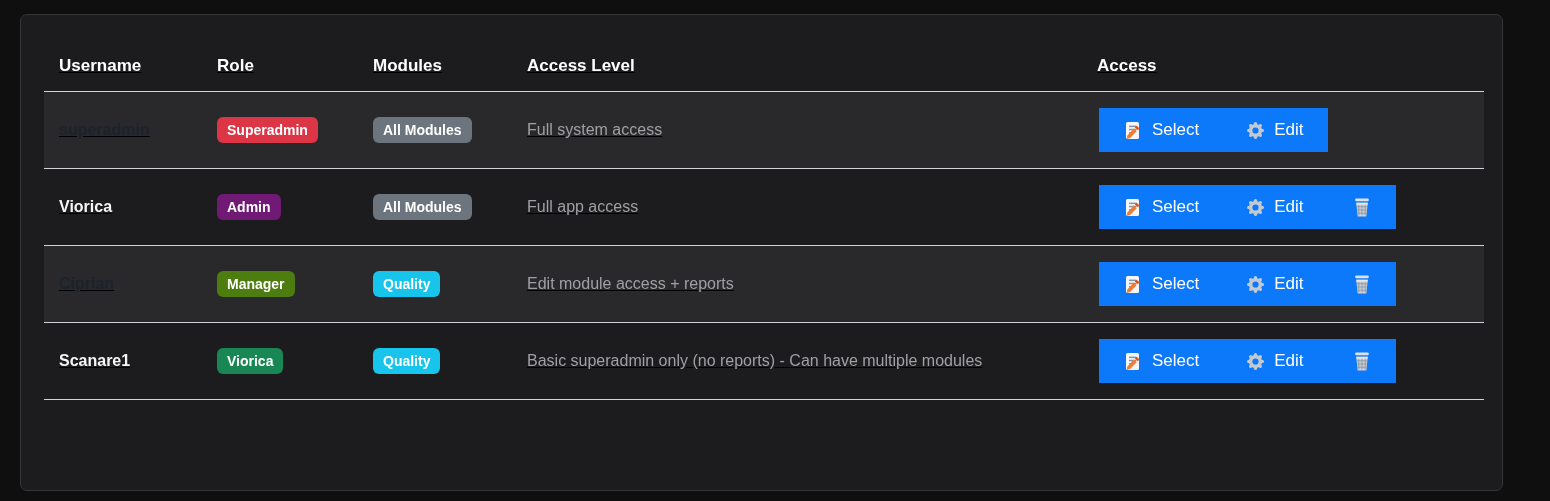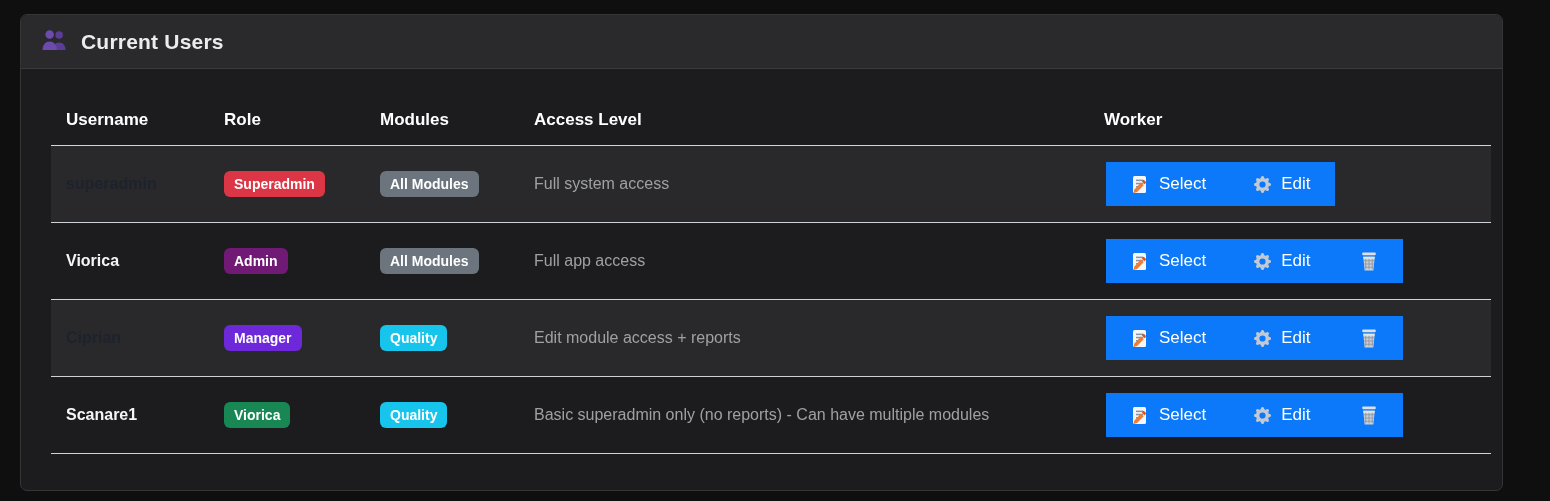--- a/index.html
+++ b/index.html
@@ -20,21 +20,21 @@
   }
   .card-header {
     height:54px;
     background:#2a2a2c;
     border-bottom:1px solid #3b3b3e;
     border-radius:6px 6px 0 0;
     display:flex; align-items:center;
     padding:0 20px; gap:13px;
   }
   .card-title { color:#ececec; font-size:21px; font-weight:bold; letter-spacing:.2px; }
-  .card-body { padding:24px 21px 0 30px; }
+  .card-body { padding:24px 21px 0 23px;text-decoration:underline; }
 
   table.users { width:1440px; border-collapse:collapse; table-layout:fixed; }
   col.c-user   { width:158px; }
   col.c-role   { width:156px; }
   col.c-mod    { width:154px; }
   col.c-access { width:570px; }
   col.c-act    { width:402px; }
 
   thead th {
     text-align:left; color:#ffffff;
@@ -93,48 +93,37 @@
     <g id="trash">
       <rect x="3" y="1.5" width="14" height="3" rx="0.8" fill="#dde0e4"></rect>
       <path d="M4 6h12l-1.4 14.5H5.4z" fill="#ccd1d7"></path>
       <path d="M6.6 7.5v11.5 M10 7.5v11.5 M13.4 7.5v11.5 M4.7 10.2h10.6 M5 13.6h10 M5.3 17h9.4" stroke="#959ca6" stroke-width="1.1" fill="none"></path>
       <path d="M4 6h12l-.2 2H4.2z" fill="#e4e7ea"></path>
     </g>
   </defs>
 </svg>
 
 <div class="card">
-  <div class="card-header">
-    <span class="ic">
-      <svg width="27" height="23" viewBox="0 0 26 22">
-        <circle cx="17.5" cy="6.6" r="3.6" fill="#5b3d97"></circle>
-        <path d="M11.4 21c0-4.6 2.7-7.2 6.1-7.2s6.1 2.6 6.1 7.2z" fill="#5b3d97"></path>
-        <circle cx="8.3" cy="6.2" r="4.1" fill="#6d4aae"></circle>
-        <path d="M1.5 21c0-5 3-8 6.8-8s6.8 3 6.8 8z" fill="#6d4aae"></path>
-      </svg>
-    </span>
-    <span class="card-title">Current Users</span>
-  </div>
 
   <div class="card-body">
     <table class="users">
       <colgroup>
         <col class="c-user">
           <col class="c-role">
           <col class="c-mod">
           <col class="c-access">
           <col class="c-act">
       </colgroup>
       <thead>
         <tr>
           <th>Username</th>
           <th>Role</th>
           <th>Modules</th>
           <th>Access Level</th>
-          <th>Worker</th>
+          <th>Access</th>
         </tr>
       </thead>
       <tbody>
 
         <tr class="striped dim">
           <td><span class="username">superadmin</span></td>
           <td><span class="badge" style="background-color: rgb(220, 53, 69);">Superadmin</span></td>
           <td><span class="badge" style="background-color: rgb(108, 117, 125);">All Modules</span></td>
           <td><span class="access">Full system access</span></td>
           <td>
@@ -188,21 +177,21 @@
                       <use href="#trash"></use>
                     </svg>
                   </span>
               </button>
             </div>
           </td>
         </tr>
 
         <tr class="striped dim">
           <td><span class="username">Ciprian</span></td>
-          <td><span class="badge" style="background-color: #6d28d9;">Manager</span></td>
+          <td><span class="badge" style="background-color: #4d7c0f;">Manager</span></td>
           <td><span class="badge" style="background-color: rgb(22, 196, 236);">Quality</span></td>
           <td><span class="access">Edit module access + reports</span></td>
           <td>
             <div class="action-group">
               <button class="action-btn">
                 <span class="ic">
                     <svg width="19" height="19" viewBox="0 0 19 19">
                       <use href="#memo"></use>
                     </svg>
                   </span>

